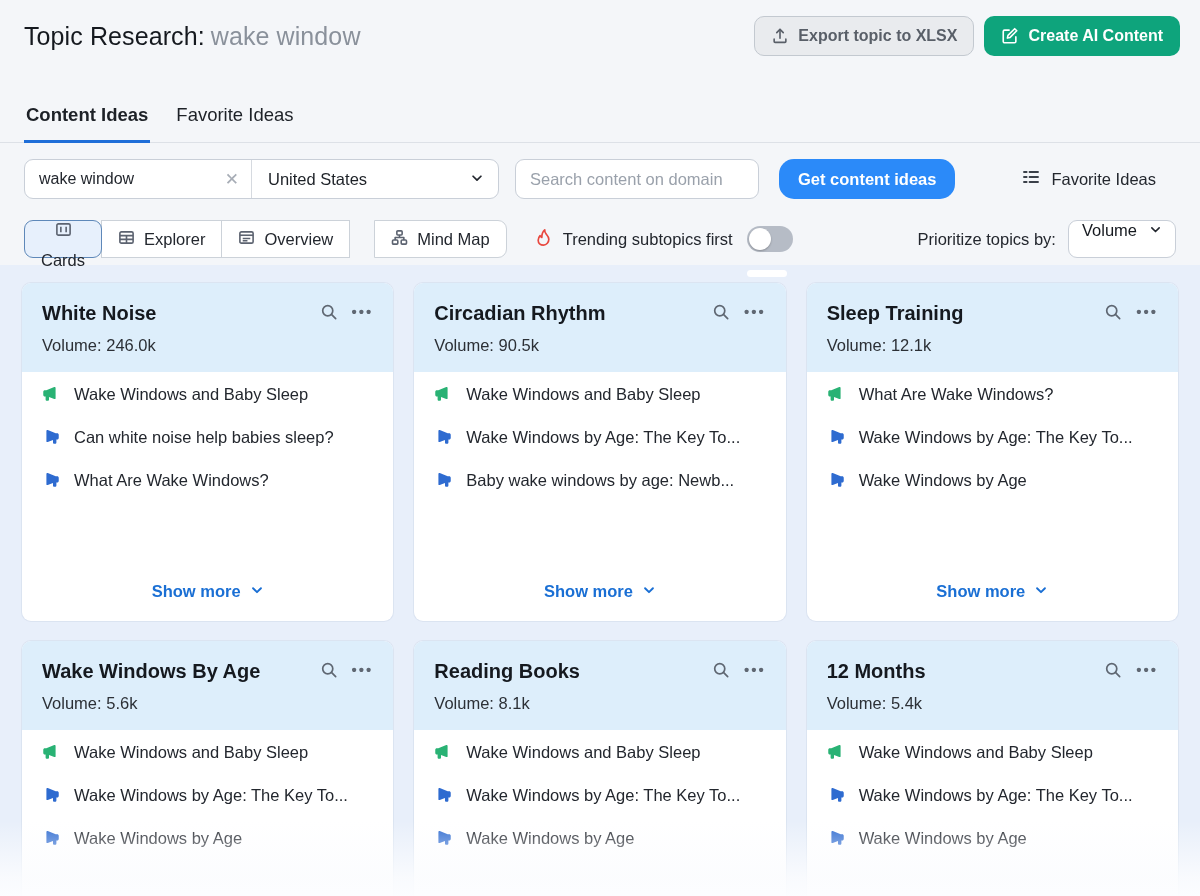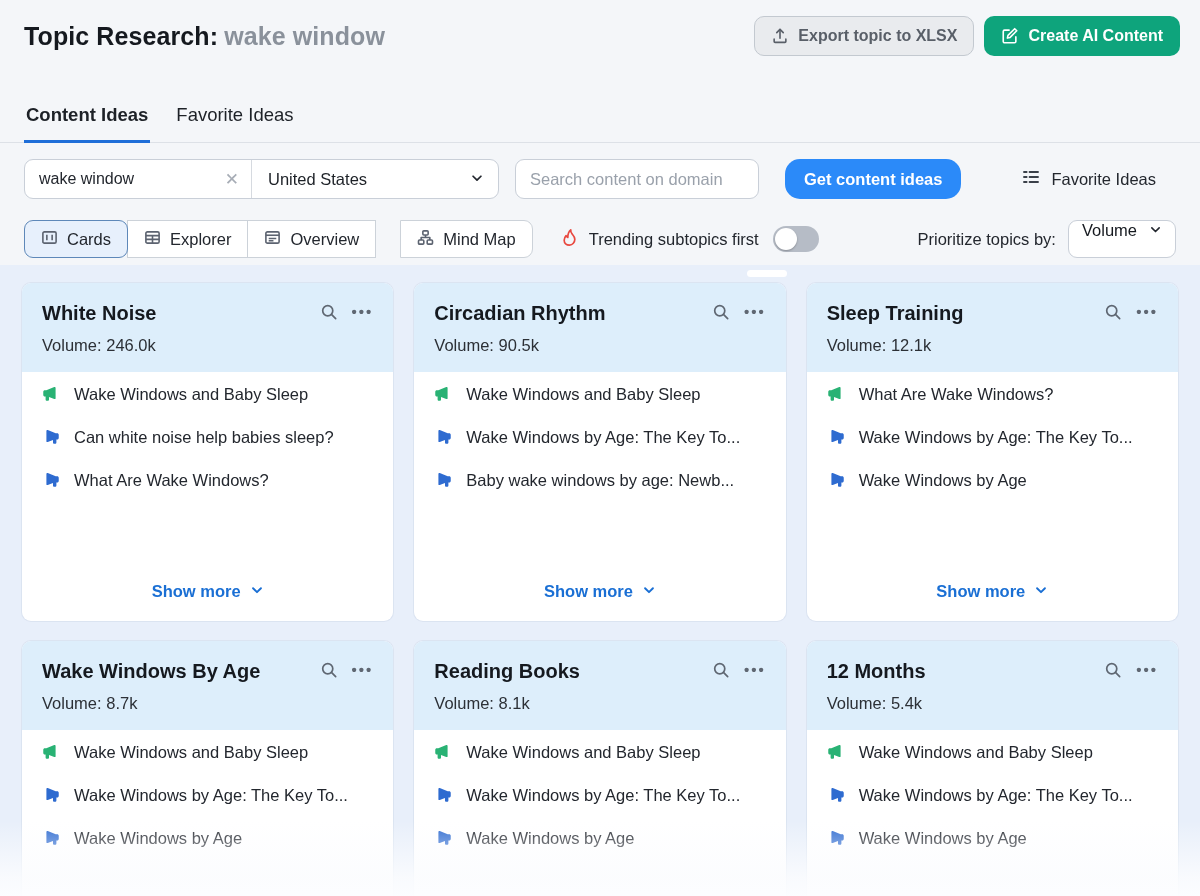--- a/index.html
+++ b/index.html
@@ -11,21 +11,21 @@
     overflow: hidden;
     position: relative;
   }
   .page { width:1200px; height:896px; position:relative; overflow:hidden; }
 
   
   .header-row {
     display:flex; align-items:center; justify-content:space-between;
     padding: 16px 20px 0 24px;
   }
-  .page-title { font-size:25px; font-weight:700; color:#15191f; letter-spacing:.1px; }
+  .page-title { font-size:25px; font-weight:400; color:#15191f; letter-spacing:.1px; }
   .page-title .query { color:#8a919b; margin-left:6px; }
   .header-actions { display:flex; gap:10px; }
   .btn { display:inline-flex; align-items:center; gap:9px; height:40px;
     border-radius:10px; font-size:16px; font-weight:600; cursor:pointer;
     padding:0 16px; border:1px solid transparent; }
   .btn-export { background:#e9ebee; border-color:#c3c9d0; color:#595f68; }
   .btn-create { background:var(--green,#0ea47c); color:#fff; }
   .btn svg { display:block; }
 
   
@@ -43,36 +43,36 @@
   .keyword-box input { border:none; outline:none; flex:1; font-size:16px;
     font-family:inherit; color:#23272e; min-width:0; background:transparent; }
   .clear-x { color:#a7adb6; font-size:17px; cursor:pointer; padding:0 2px; }
   .country-box { display:flex; align-items:center; justify-content:space-between;
     width:247px; border-left:1px solid #d6dae0; padding:0 14px 0 16px;
     font-size:16.5px; color:#1d2127; cursor:pointer; }
   .domain-input { height:40px; width:244px; margin-left:16px; border:1px solid #c9cfd8;
     border-radius:9px; padding:0 14px; font-size:16.5px; font-family:inherit;
     color:#000000; background:#fff; }
   .domain-input::placeholder { color:#9aa1ab; }
-  .btn-get { height:40px; margin-left:26px; background:var(--button-blue,#2b8af9);
+  .btn-get { height:40px; margin-left:20px; background:var(--button-blue,#2b8af9);
     color:#fff; border:none; border-radius:15px; font-size:16.5px; font-weight:700;
     padding:0 19px; cursor:pointer; font-family:inherit; }
   .fav-link { margin-left:auto; margin-right:20px; display:flex; align-items:center;
     gap:10px; font-size:16.5px; color:#23272e; cursor:pointer; }
 
   
   .view-row { display:flex; align-items:center; padding:0 24px; margin-top:21px; }
   .seg { display:flex; }
   .seg-btn { display:flex; align-items:center; gap:9px; height:38px; padding:0 16px;
     background:#fff; border:1px solid #ccd2d9; margin-left:-1px; font-size:16.5px;
     color:#23272e; cursor:pointer; }
   .seg-btn:first-child { border-radius:9px 0 0 9px; margin-left:0; }
   .seg-btn:last-child { border-radius:0 9px 9px 0;margin-left:24px; }
   .seg-btn.active { background:#e7f0fc; border-color:#5e88b9; border-radius:9px;
-    position:relative; z-index:2; }
+    position:relative; z-index:2;flex-direction:column; }
   .seg-btn svg { color:#5c6370; }
   .trend-group { display:flex; align-items:center; gap:10px; margin-left:27px; }
   .trend-label { font-size:16.5px; color:#23272e; }
   .toggle { width:46px; height:26px; border-radius:13px; background:#b6bcc6;
     position:relative; cursor:pointer; margin-left:4px; }
   .toggle .knob { position:absolute; top:2px; left:2px; width:22px; height:22px;
     border-radius:50%; background:#fff; box-shadow:0 1px 2px rgba(0,0,0,.25); }
   .prioritize { margin-left:auto; display:flex; align-items:center; gap:12px; }
   .prioritize-label { font-size:16.5px; color:#23272e; }
   .select-box { display:flex; gap:12px; height:38px;
@@ -427,21 +427,21 @@
           <span>
             <svg width="18" height="18" viewBox="0 0 20 20" fill="none" stroke="#5f6772" stroke-width="1.9" stroke-linecap="round">
               <circle cx="8.6" cy="8.6" r="5.6"></circle>
                     <path d="M13 13l4.4 4.4"></path>
             </svg>
           </span>
           <span class="dots">•••</span>
         </div>
       </div>
       <div class="card-volume">
-        <span>Volume:</span> <span>8.7k</span>
+        <span>Volume:</span> <span>5.6k</span>
       </div>
     </div>
     <div class="card-body">
       <div>
   <div class="headline-row tone-green">
     <span>
       <svg width="18" height="18" viewBox="0 0 20 20" fill="currentColor">
         <path d="M13.6 2.2c.7-.3 1.5.2 1.5 1v11.4c0 .8-.8 1.3-1.5 1l-5.8-2.4v2.9c0 .8-.6 1.4-1.4 1.4h-1c-.8 0-1.4-.6-1.4-1.4v-3.4h-.9c-1 0-1.7-.8-1.7-1.7V7.5c0-1 .8-1.7 1.7-1.7h1.7l8.8-3.6z"></path>
       </svg>
     </span>

